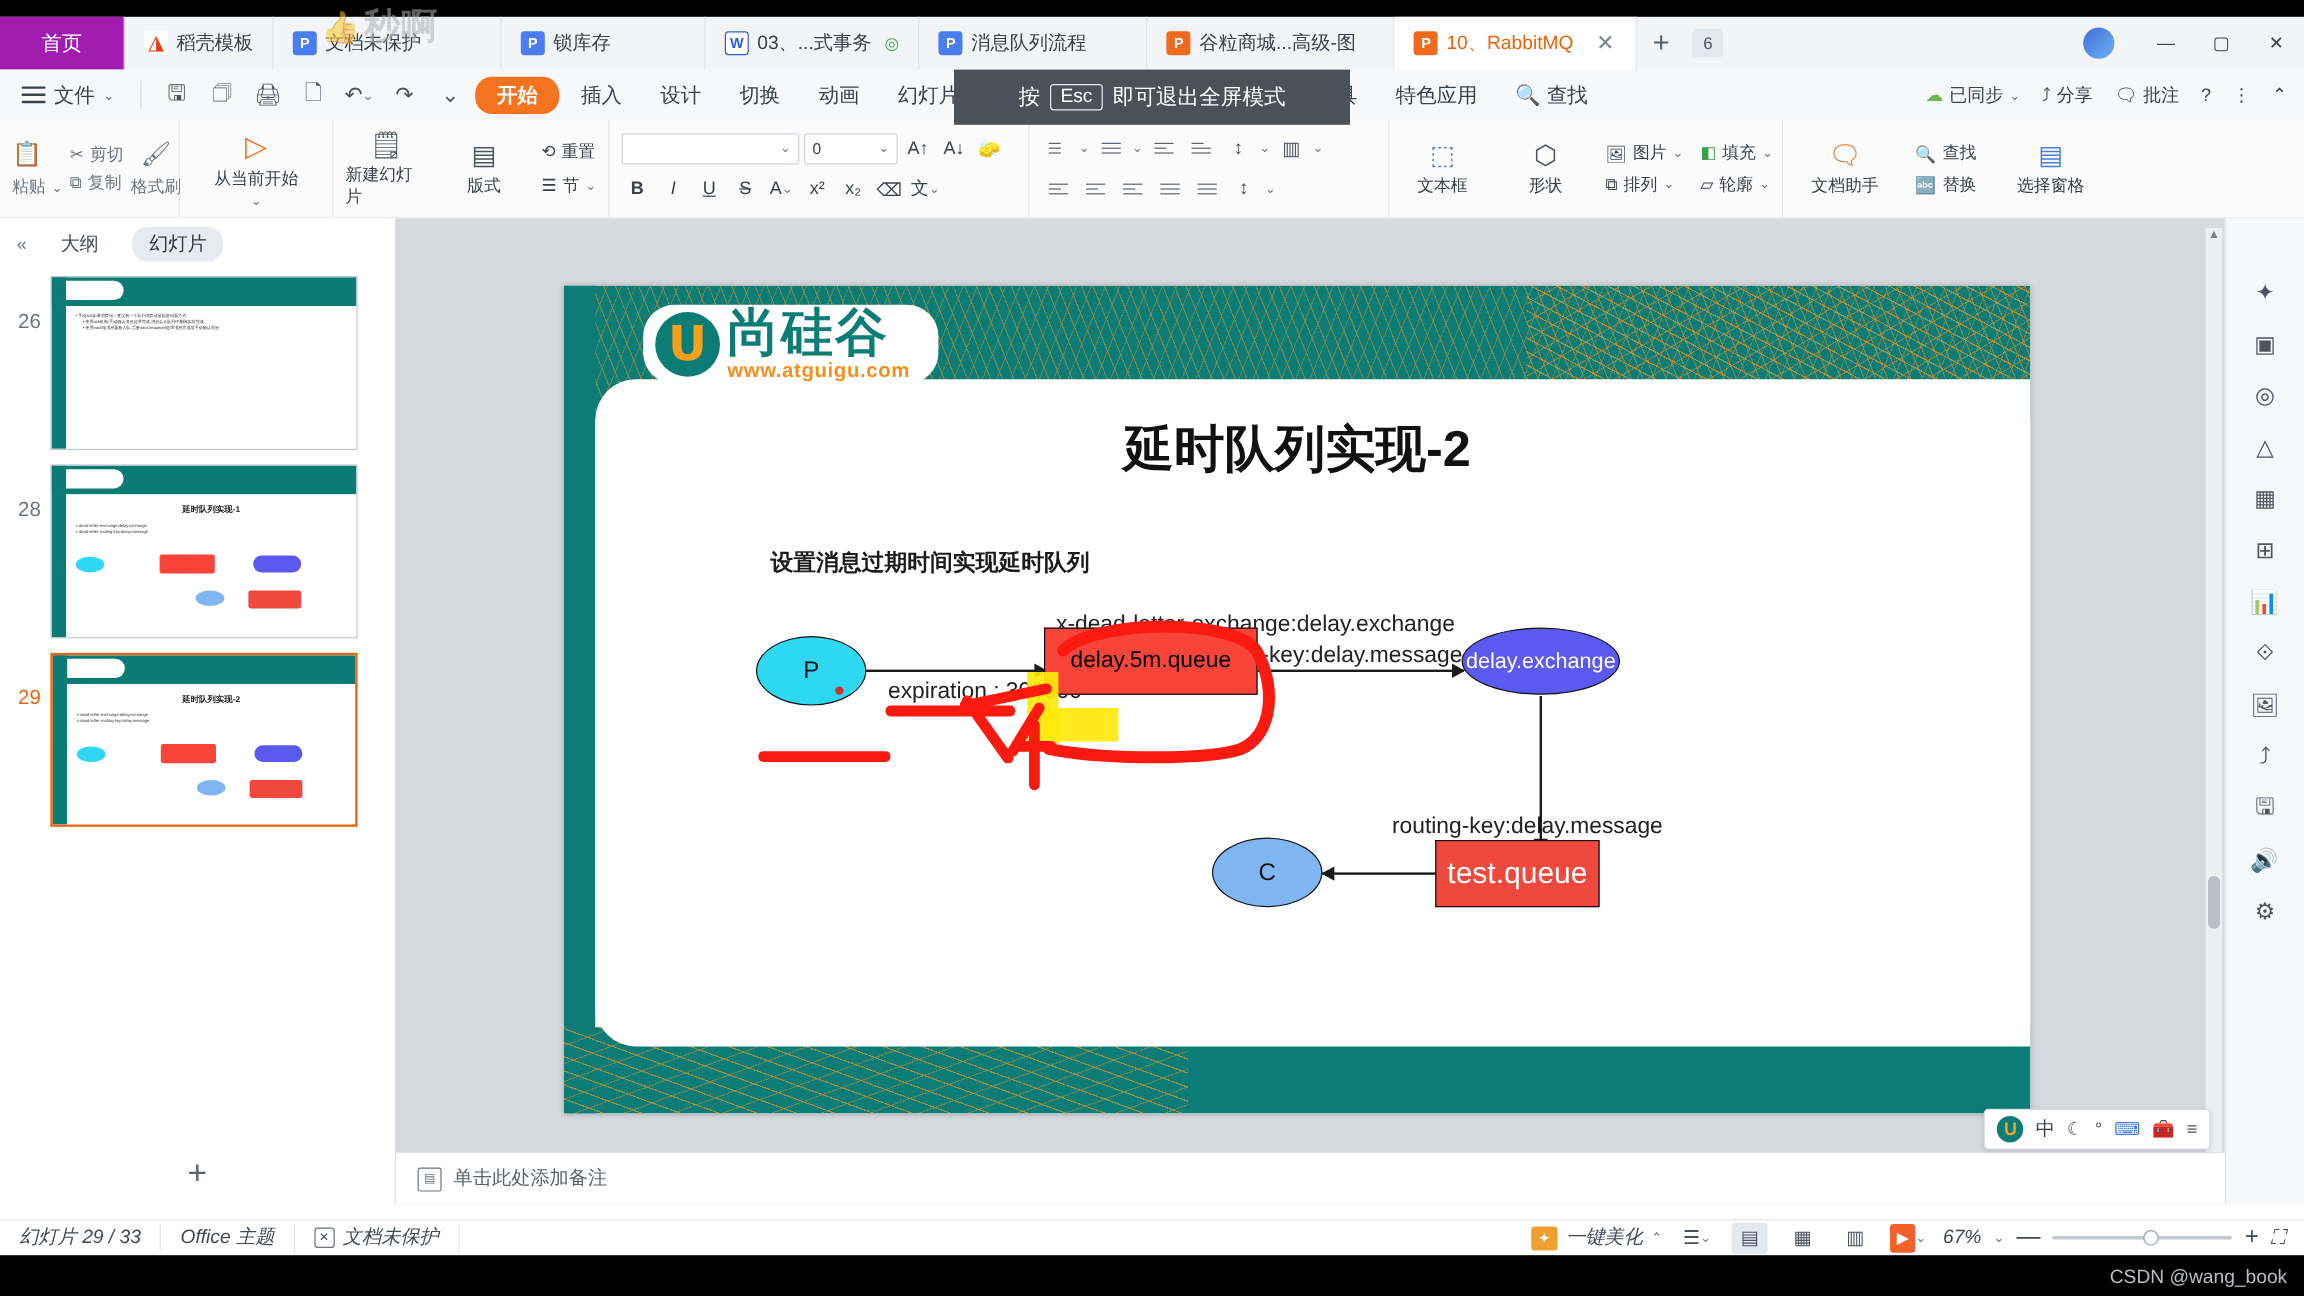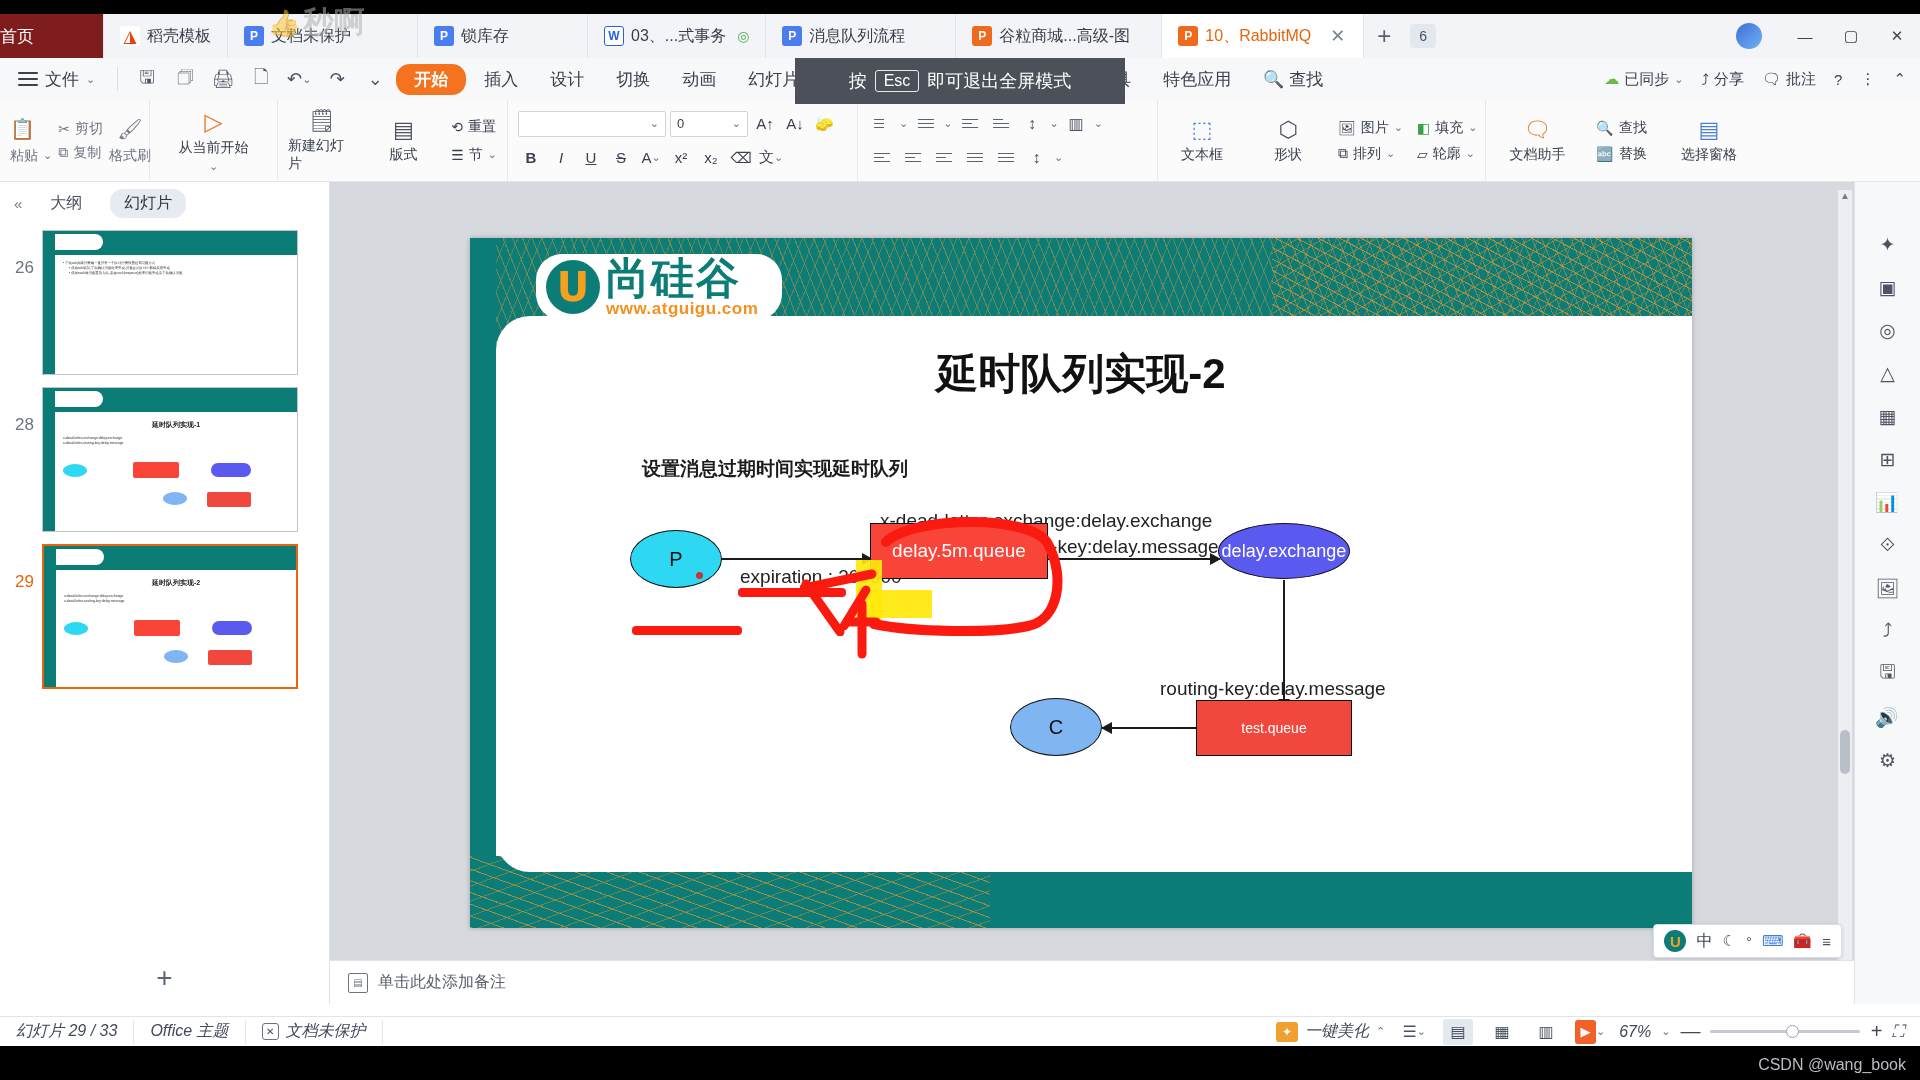--- a/index.html
+++ b/index.html
@@ -18,21 +18,21 @@
   }
   .tabbar::before{
     content:""; position:absolute; top:-14px; left:0; width:1920px; height:14px; background:#000;
   }
   .tab {
     display: flex; align-items: center; gap: 7px;
     padding: 0 16px; height: 44px; font-size: 16px; color: #39404d;
     border-right: 1px solid #dfe3ea; white-space: nowrap; position: relative;
   }
   .tab.home {
-    background: #7f1d1d; color: #fff; justify-content:flex-start; width: 104px; padding:0;
+    background: #a21caf; color: #fff; justify-content:center; width: 104px; padding:0;
     font-size:17px;
   }
   .tab.active { background: #fff; color: #e8650d; }
   .tab.active .tab-title { color: #e8650d; }
   .tab-ico {
     width: 20px; height: 20px; border-radius: 3px; flex: 0 0 auto;
     display: flex; align-items: center; justify-content: center;
     font-size: 12px; font-weight: bold; color: #fff;
   }
   .ico-doc  { background: #fff; color: #e8400c; font-size:17px; }
@@ -196,25 +196,25 @@
 
   .diagram { position: absolute; inset: 0; }
   .dg-text { position:absolute; font-size: 19px; color:#222; white-space:nowrap; }
   .node { position:absolute; display:flex; align-items:center; justify-content:center; }
   .node-p { left: 160px; top: 292px; width: 92px; height: 58px; background:#2ed8f2; border:1.5px solid #111;
             border-radius: 50%; color:#111; font-size: 20px; }
   .node-p::after{content:""; position:absolute; width:7px; height:7px; border-radius:50%; background:#c33; right:18px; bottom:8px;}
   .node-c { left: 540px; top: 460px; width: 92px; height: 58px; background:#7fb6f2; border:1.5px solid #111;
             border-radius: 50%; color:#111; font-size: 20px; }
   .node-q5m { left: 400px; top: 285px; width: 178px; height: 56px; background:#f9443a; border:1.5px solid #111;
-              color:#ffffff; font-size: 19px; }
+              color:#000000; font-size: 19px; }
   .node-ex { left: 748px; top: 285px; width: 132px; height: 56px; background:#5a5af0; border:1.5px solid #111;
              border-radius: 50%; color:#fff; font-size: 18px; }
-  .node-tq { left: 726px; top: 462px; width: 156px; height: 56px; background:#f0483c; border:1.5px solid #111;
-             color:#fff; font-size: 14px; }
+  .node-tq { left: 726px; top: 462px; width: 137px; height: 56px; background:#f0483c; border:1.5px solid #111;
+             color:#fff; font-size: 25px; }
   .arrow { position:absolute; background:#1b1b1b; height: 2px; }
   .arrow::after{ content:""; position:absolute; right:-1px; top:-5px; border-left: 11px solid #1b1b1b;
                  border-top: 6px solid transparent; border-bottom: 6px solid transparent; }
   .arrow.v { width:2px; height:auto; }
   .arrow.v::after{ right:-5px; top:auto; bottom:-10px; border-left:6px solid transparent;
                    border-right:6px solid transparent; border-top:11px solid #1b1b1b; border-bottom:0;}
   .arrow.left::after{ right:auto; left:-1px; border-left:0; border-right:11px solid #1b1b1b; }
 
   
   .ink { position:absolute; pointer-events:none; }

